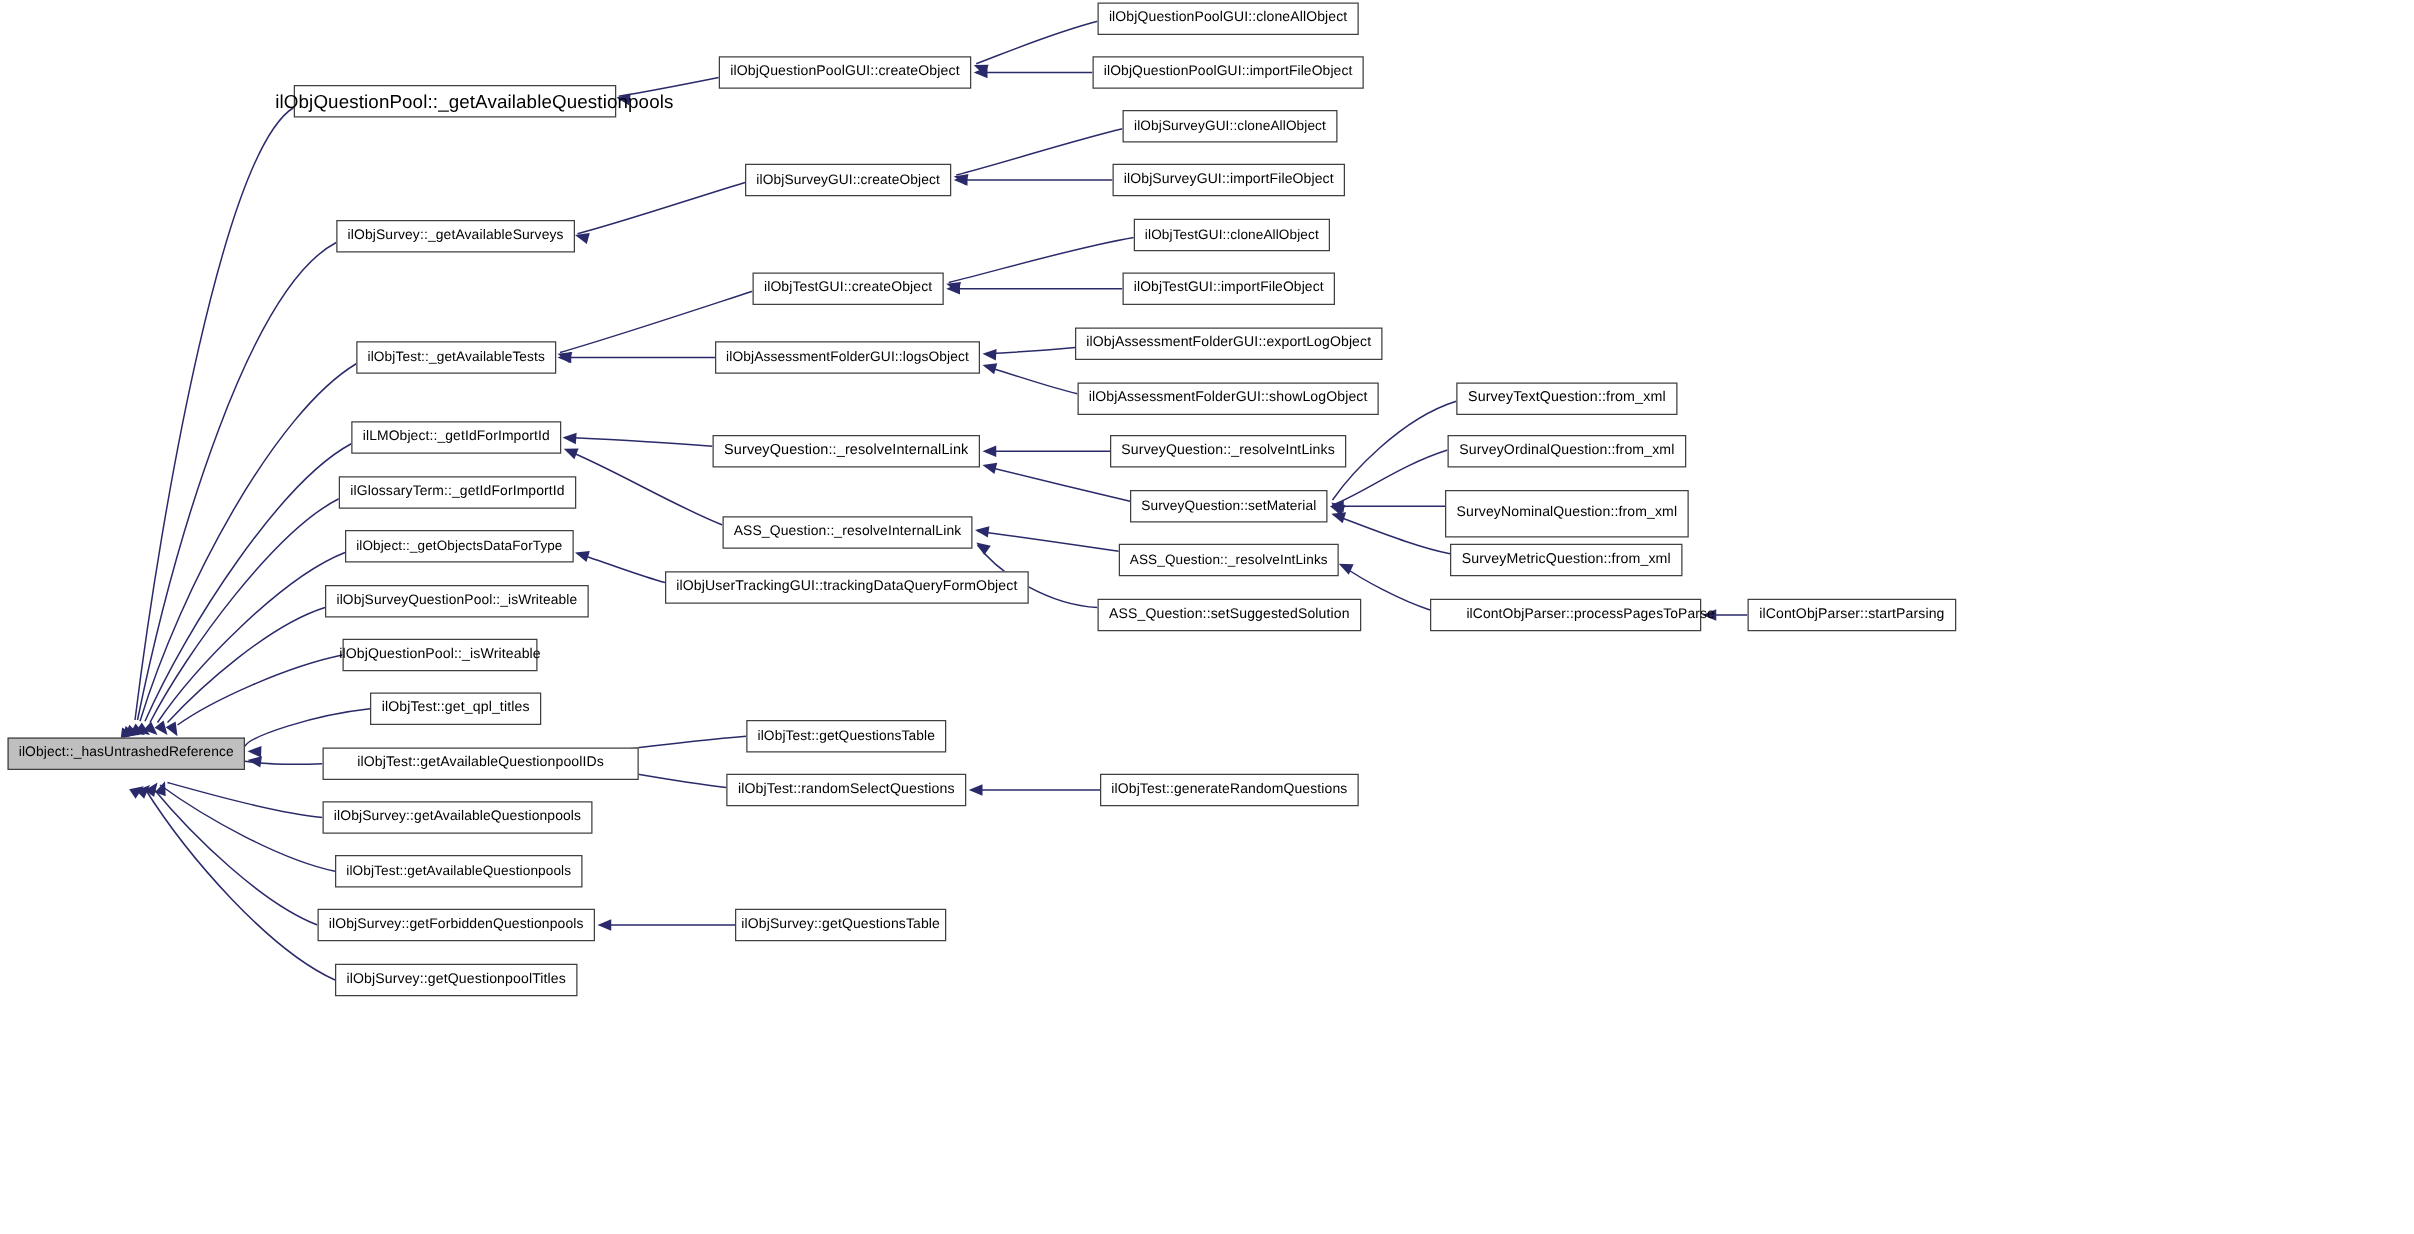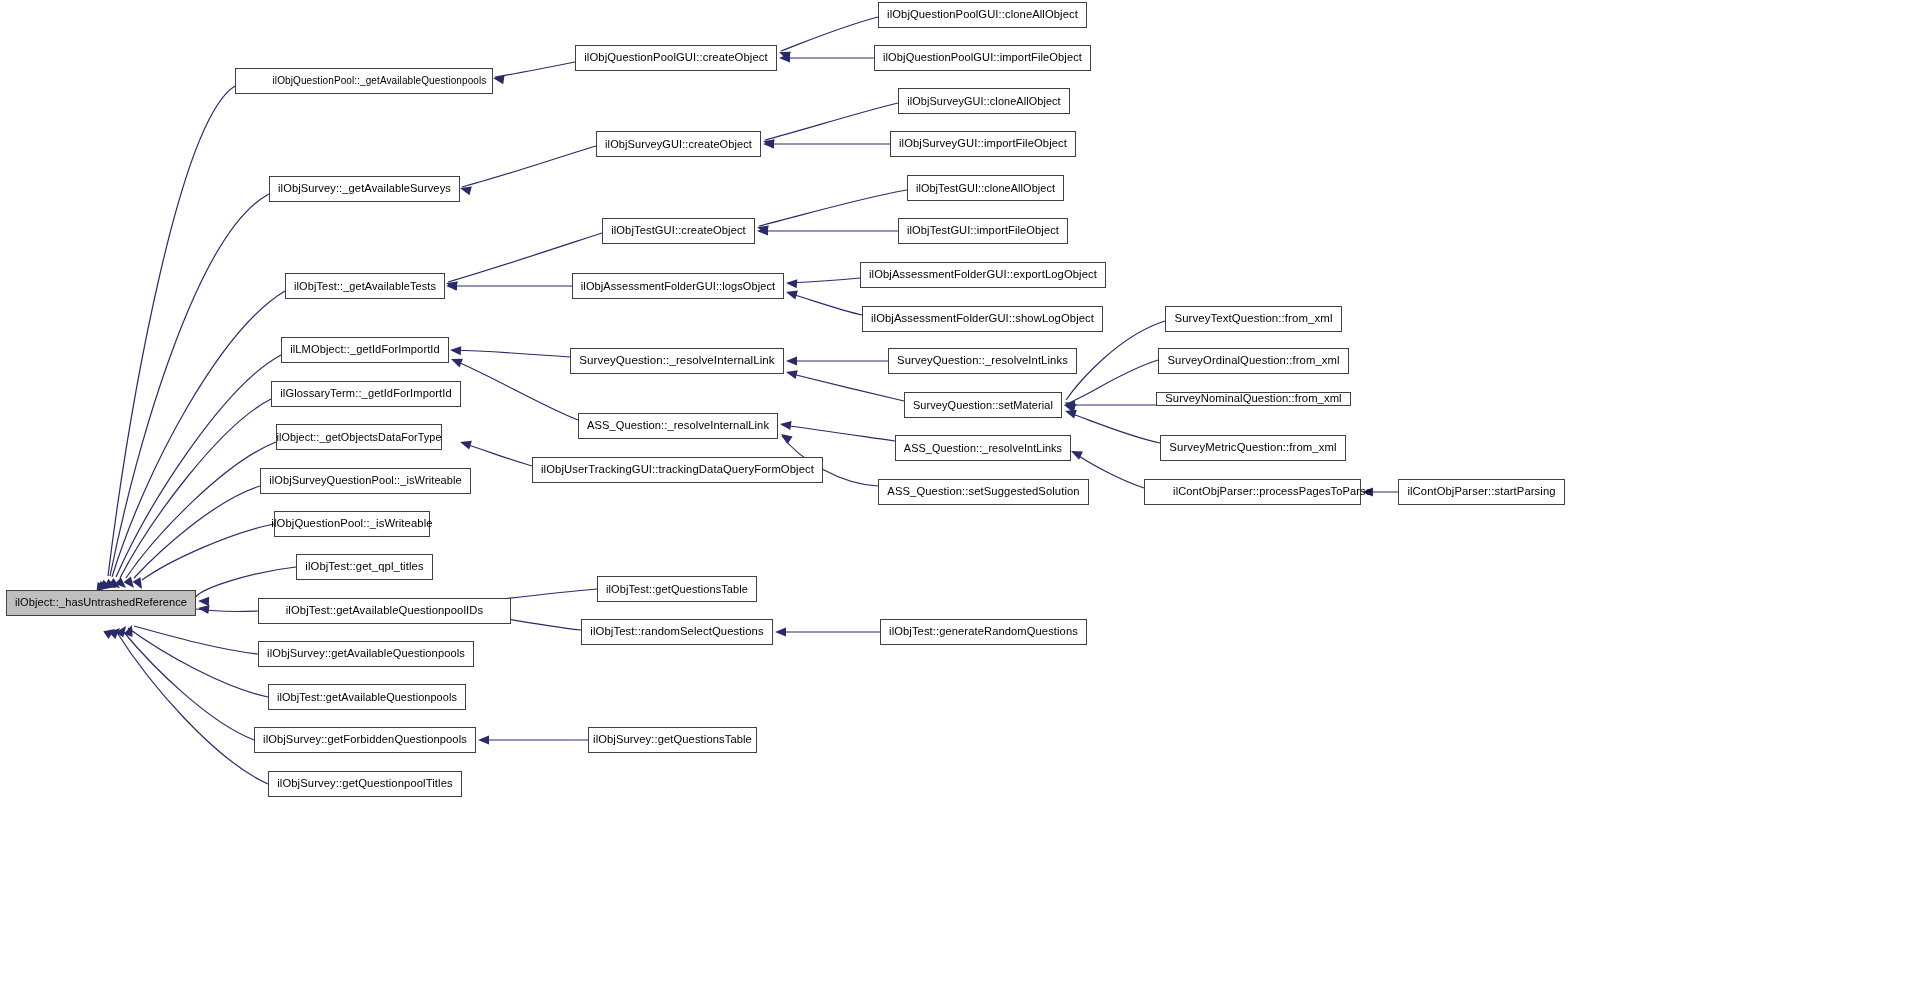--- a/index.html
+++ b/index.html
@@ -136,35 +136,35 @@
       <polygon points="0,0 11,4.6 11,-4.6" fill="#2a2a6a" transform="translate(1065,411) rotate(377)"></polygon>
       <path d="M 1144 488 C 1120 480 1090 464 1073 452" fill="none" stroke="#2a2a6a" stroke-width="1.2"></path>
       <polygon points="0,0 11,4.6 11,-4.6" fill="#2a2a6a" transform="translate(1071,451) rotate(385)"></polygon>
       <path d="M 1398 492 C 1390 492 1375 492 1364 492" fill="none" stroke="#2a2a6a" stroke-width="1.2"></path>
       <polygon points="0,0 11,4.6 11,-4.6" fill="#2a2a6a" transform="translate(1362,492) rotate(360)"></polygon>
     </svg>
 <div class="gnode root" style="left: 6px; top: 590px; width: 190px; height: 26px;">
       <span class="gnode-label" style="font-size: 11.05px;">ilObject::_hasUntrashedReference</span>
     </div>
     <div class="gnode" style="left: 235px; top: 68px; width: 258px; height: 26px;">
-      <span class="gnode-label" style="font-size: 10px; padding-left: 38px;">ilObjQuestionPool::_getAvailableQuestionpools</span>
+      <span class="gnode-label" style="font-size: 15px; padding-left: 38px;">ilObjQuestionPool::_getAvailableQuestionpools</span>
     </div>
     <div class="gnode" style="left: 269px; top: 176px; width: 191px; height: 26px;">
       <span class="gnode-label" style="font-size: 11.11px;">ilObjSurvey::_getAvailableSurveys</span>
     </div>
     <div class="gnode" style="left: 285px; top: 273px; width: 160px; height: 26px;">
       <span class="gnode-label" style="font-size: 10.94px;">ilObjTest::_getAvailableTests</span>
     </div>
     <div class="gnode" style="left: 281px; top: 337px; width: 168px; height: 26px;">
       <span class="gnode-label" style="font-size: 11.1px;">ilLMObject::_getIdForImportId</span>
     </div>
     <div class="gnode" style="left: 271px; top: 381px; width: 190px; height: 26px;">
       <span class="gnode-label" style="font-size: 11.13px;">ilGlossaryTerm::_getIdForImportId</span>
     </div>
-    <div class="gnode" style="left: 276px; top: 424px; width: 166px; height: 26px;">
+    <div class="gnode" style="left: 276px; top: 424px; width: 183px; height: 26px;">
       <span class="gnode-label" style="font-size: 10.79px;">ilObject::_getObjectsDataForType</span>
     </div>
     <div class="gnode" style="left: 260px; top: 468px; width: 211px; height: 26px;">
       <span class="gnode-label" style="font-size: 11.02px;">ilObjSurveyQuestionPool::_isWriteable</span>
     </div>
     <div class="gnode" style="left: 274px; top: 511px; width: 156px; height: 26px;">
       <span class="gnode-label" style="font-size: 11.28px;">ilObjQuestionPool::_isWriteable</span>
     </div>
     <div class="gnode" style="left: 296px; top: 554px; width: 137px; height: 26px;">
       <span class="gnode-label" style="font-size: 11.27px;">ilObjTest::get_qpl_titles</span>
@@ -252,21 +252,21 @@
     </div>
     <div class="gnode" style="left: 880px; top: 619px; width: 207px; height: 26px;">
       <span class="gnode-label" style="font-size: 11.16px;">ilObjTest::generateRandomQuestions</span>
     </div>
     <div class="gnode" style="left: 1165px; top: 306px; width: 177px; height: 26px;">
       <span class="gnode-label" style="font-size: 11.42px;">SurveyTextQuestion::from_xml</span>
     </div>
     <div class="gnode" style="left: 1158px; top: 348px; width: 191px; height: 26px;">
       <span class="gnode-label" style="font-size: 11.28px;">SurveyOrdinalQuestion::from_xml</span>
     </div>
-    <div class="gnode" style="left: 1156px; top: 392px; width: 195px; height: 14px;">
+    <div class="gnode" style="left: 1156px; top: 392px; width: 195px; height: 38px;">
       <span class="gnode-label" style="font-size: 11.22px;">SurveyNominalQuestion::from_xml</span>
     </div>
     <div class="gnode" style="left: 1160px; top: 435px; width: 186px; height: 26px;">
       <span class="gnode-label" style="font-size: 11.34px;">SurveyMetricQuestion::from_xml</span>
     </div>
     <div class="gnode" style="left: 1144px; top: 479px; width: 217px; height: 26px; padding-left: 40px;">
       <span class="gnode-label" style="font-size: 11.08px;">ilContObjParser::processPagesToParse</span>
     </div>
     <div class="gnode" style="left: 1398px; top: 479px; width: 167px; height: 26px;">
       <span class="gnode-label" style="font-size: 11.23px;">ilContObjParser::startParsing</span>

